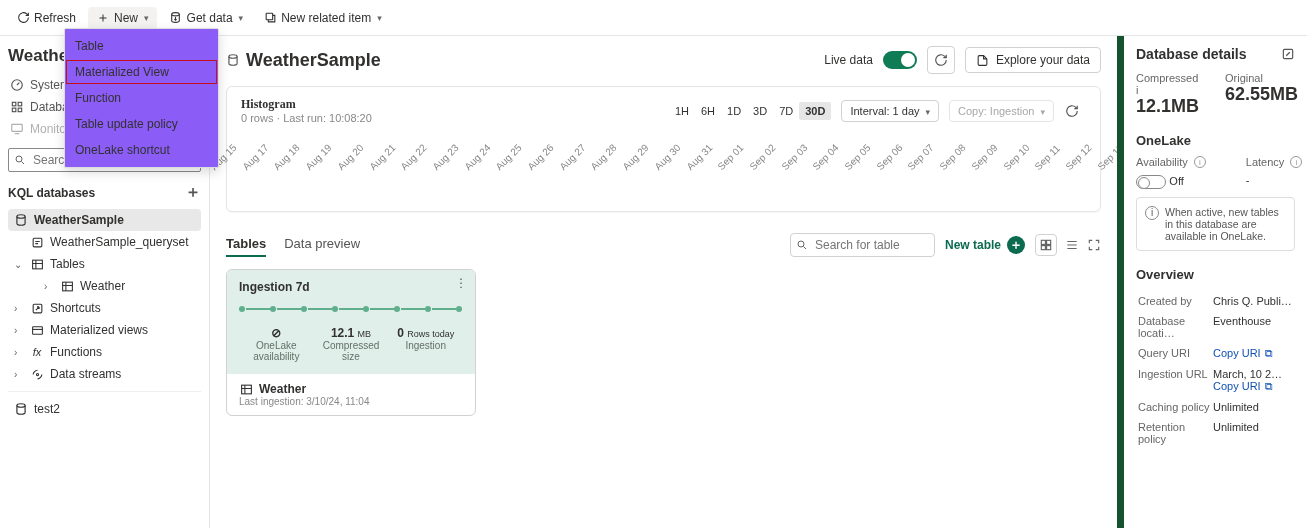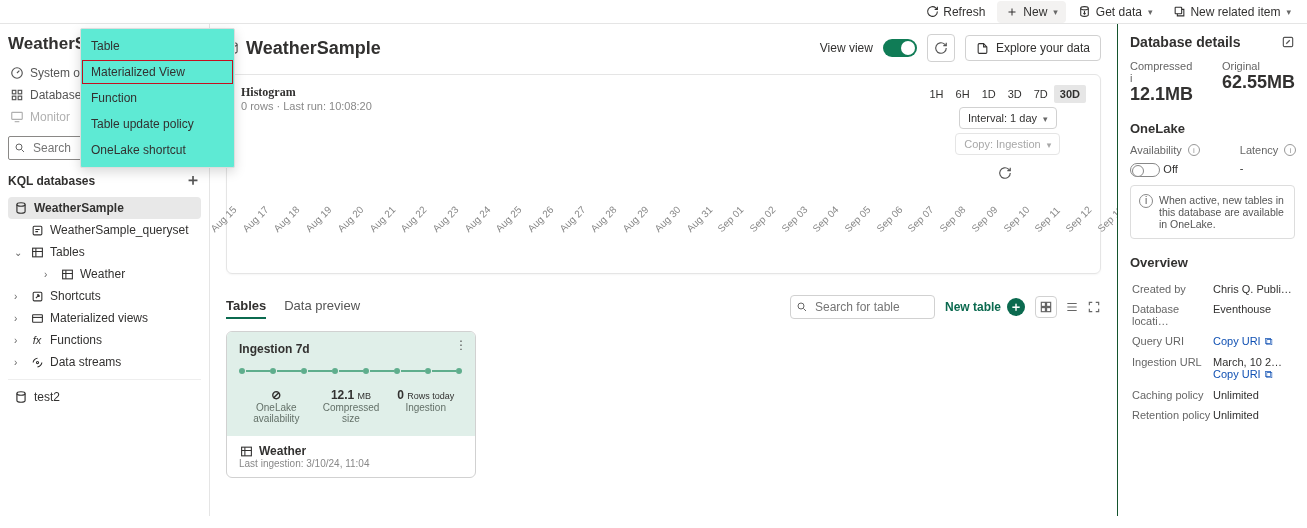--- a/index.html
+++ b/index.html
@@ -1,57 +1,57 @@
 <!DOCTYPE html>
 <html><head>
 <meta charset="utf-8">
 <style>
   * { box-sizing: border-box; font-family: "Segoe UI", Arial, sans-serif; }
   html, body { margin:0; padding:0; height:100%; }
   body { font-size:12px; color:#323130; background:#fff; }
 
   .toolbar {
-    height:24px; display:flex; align-items:center; gap:4px;
-    padding:0 8px; border-bottom:1px solid #e5e5e5;justify-content:flex-end;
+    height:36px; display:flex; align-items:center; gap:4px;
+    padding:0 8px; border-bottom:1px solid #e5e5e5;
   }
   .tbtn {
     display:flex; align-items:center; gap:4px; padding:4px 8px;
     border-radius:4px; cursor:pointer; color:#323130;
   }
   .tbtn.filled { background:#f3f2f1; }
   .chev { font-size:9px; color:#686868; margin-left:2px;}
   .icn { width:14px; height:14px; display:inline-flex; align-items:center; justify-content:center; }
 
   .layout {
     display:grid; height:calc(100% - 36px);
     grid-template-columns: 210px 1fr 190px;
   }
 
   .leftcol { border-right:1px solid #e5e5e5; padding:10px 8px 8px 8px; position:relative; }
   .midcol  { padding:10px 16px; overflow:hidden; min-width:0;}
-  .rightcol{ border-left:1px solid #14532d; padding:10px 12px; }
+  .rightcol{ border-left:7px solid #14532d; padding:10px 12px; }
 
   .db-title { font-size:17px; font-weight:600; margin-bottom:8px; }
   .navline { display:flex; align-items:center; gap:6px; padding:4px 2px; color:#555; cursor:pointer;}
   .navline.disabled { color:#b0b0b0; }
 
   .searchbox { position:relative; margin:8px 0 10px 0; }
   .searchbox input { width:100%; padding:4px 6px 4px 24px; border:1px solid #8a8886; border-radius:2px; font-size:12px; }
   .searchbox .sicn { position:absolute; left:6px; top:50%; transform:translateY(-50%); color:#666; }
 
   .kql-head { display:flex; justify-content:space-between; align-items:center; font-weight:600; margin-bottom:6px; }
   .treeitem { display:flex; align-items:center; gap:6px; padding:4px 6px; border-radius:4px; cursor:pointer; }
   .treeitem.active { background:#e8e8e8; font-weight:600;}
   .treeitem .exp { width:10px; color:#666; font-size:10px;}
   .indent1 { padding-left:22px;}
   .indent2 { padding-left:36px;}
   .treehr { border:0; border-top:1px solid #eee; margin:6px 0;}
 
   .dropdown {
-    position:absolute; top:28px; left:80px; background:#5eead4; z-index:50;
+    position:absolute; top:28px; left:64px; background:#8b5cf6; z-index:50;
     width:155px; border:1px solid #ddd; border-radius:2px;
     box-shadow:0 4px 12px rgba(0,0,0,.15); padding:4px 0;
   }
   .dropdown .dditem { padding:6px 10px; font-size:12px; cursor:pointer;}
   .dropdown .dditem.highlighted { outline:1.5px solid #c50f1f; outline-offset:-2px; }
 
   .mid-title { display:flex; align-items:center; gap:6px; font-size:18px; font-weight:600; }
   .mid-head-row { display:flex; justify-content:space-between; align-items:center; margin-bottom:12px;}
   .mid-actions { display:flex; align-items:center; gap:10px; }
   .toggle { width:34px; height:18px; border-radius:10px; background:#107c56; position:relative; cursor:pointer;}
@@ -312,21 +312,21 @@
       <div class="mid-title">
         <span class="icn">
           <svg width="18" height="18" viewBox="0 0 24 24" fill="none" stroke="#555" stroke-width="2">
               <ellipse cx="12" cy="6" rx="7" ry="3"></ellipse>
               <path d="M5 6v12c0 1.7 3.1 3 7 3s7-1.3 7-3V6"></path>
             </svg>
         </span>
         <span>WeatherSample</span>
       </div>
       <div class="mid-actions">
-        <span>View view</span>
+        <span>Live data</span>
         <span class="toggle"></span>
         <span class="iconbtn">
           <svg width="14" height="14" viewBox="0 0 24 24" fill="none" stroke="currentColor" stroke-width="2">
               <path d="M21 12a9 9 0 1 1-3-6.7L21 8"></path>
               <path d="M21 3v5h-5"></path>
             </svg>
         </span>
         <span class="expbtn">
           <span class="icn">
             <svg width="13" height="13" viewBox="0 0 24 24" fill="none" stroke="currentColor" stroke-width="2">
@@ -338,21 +338,21 @@
         </span>
       </div>
     </div>
 
     <div class="panel">
       <div class="hist-head">
         <div>
           <div class="hist-title">Histogram</div>
           <div class="hist-sub">0 rows · Last run: 10:08:20</div>
         </div>
-        <div style="display:flex;align-items:center;gap:4px;flex-direction:column;">
+        <div style="display:flex;align-items:center;gap:4px;">
           <span class="rangebtns" id="rangebtns"><button>1H</button><button>6H</button><button>1D</button><button>3D</button><button>7D</button><button class="active">30D</button></span>
           <span class="intervalsel">
             <span>Interval: 1 day</span>
             <span class="chev">▾</span>
           </span>
           <span class="intervalsel disabled">
             <span class="subtle">Copy: Ingestion</span>
             <span class="chev subtle">▾</span>
           </span>
           <span class="iconbtn" style="border:none;">

